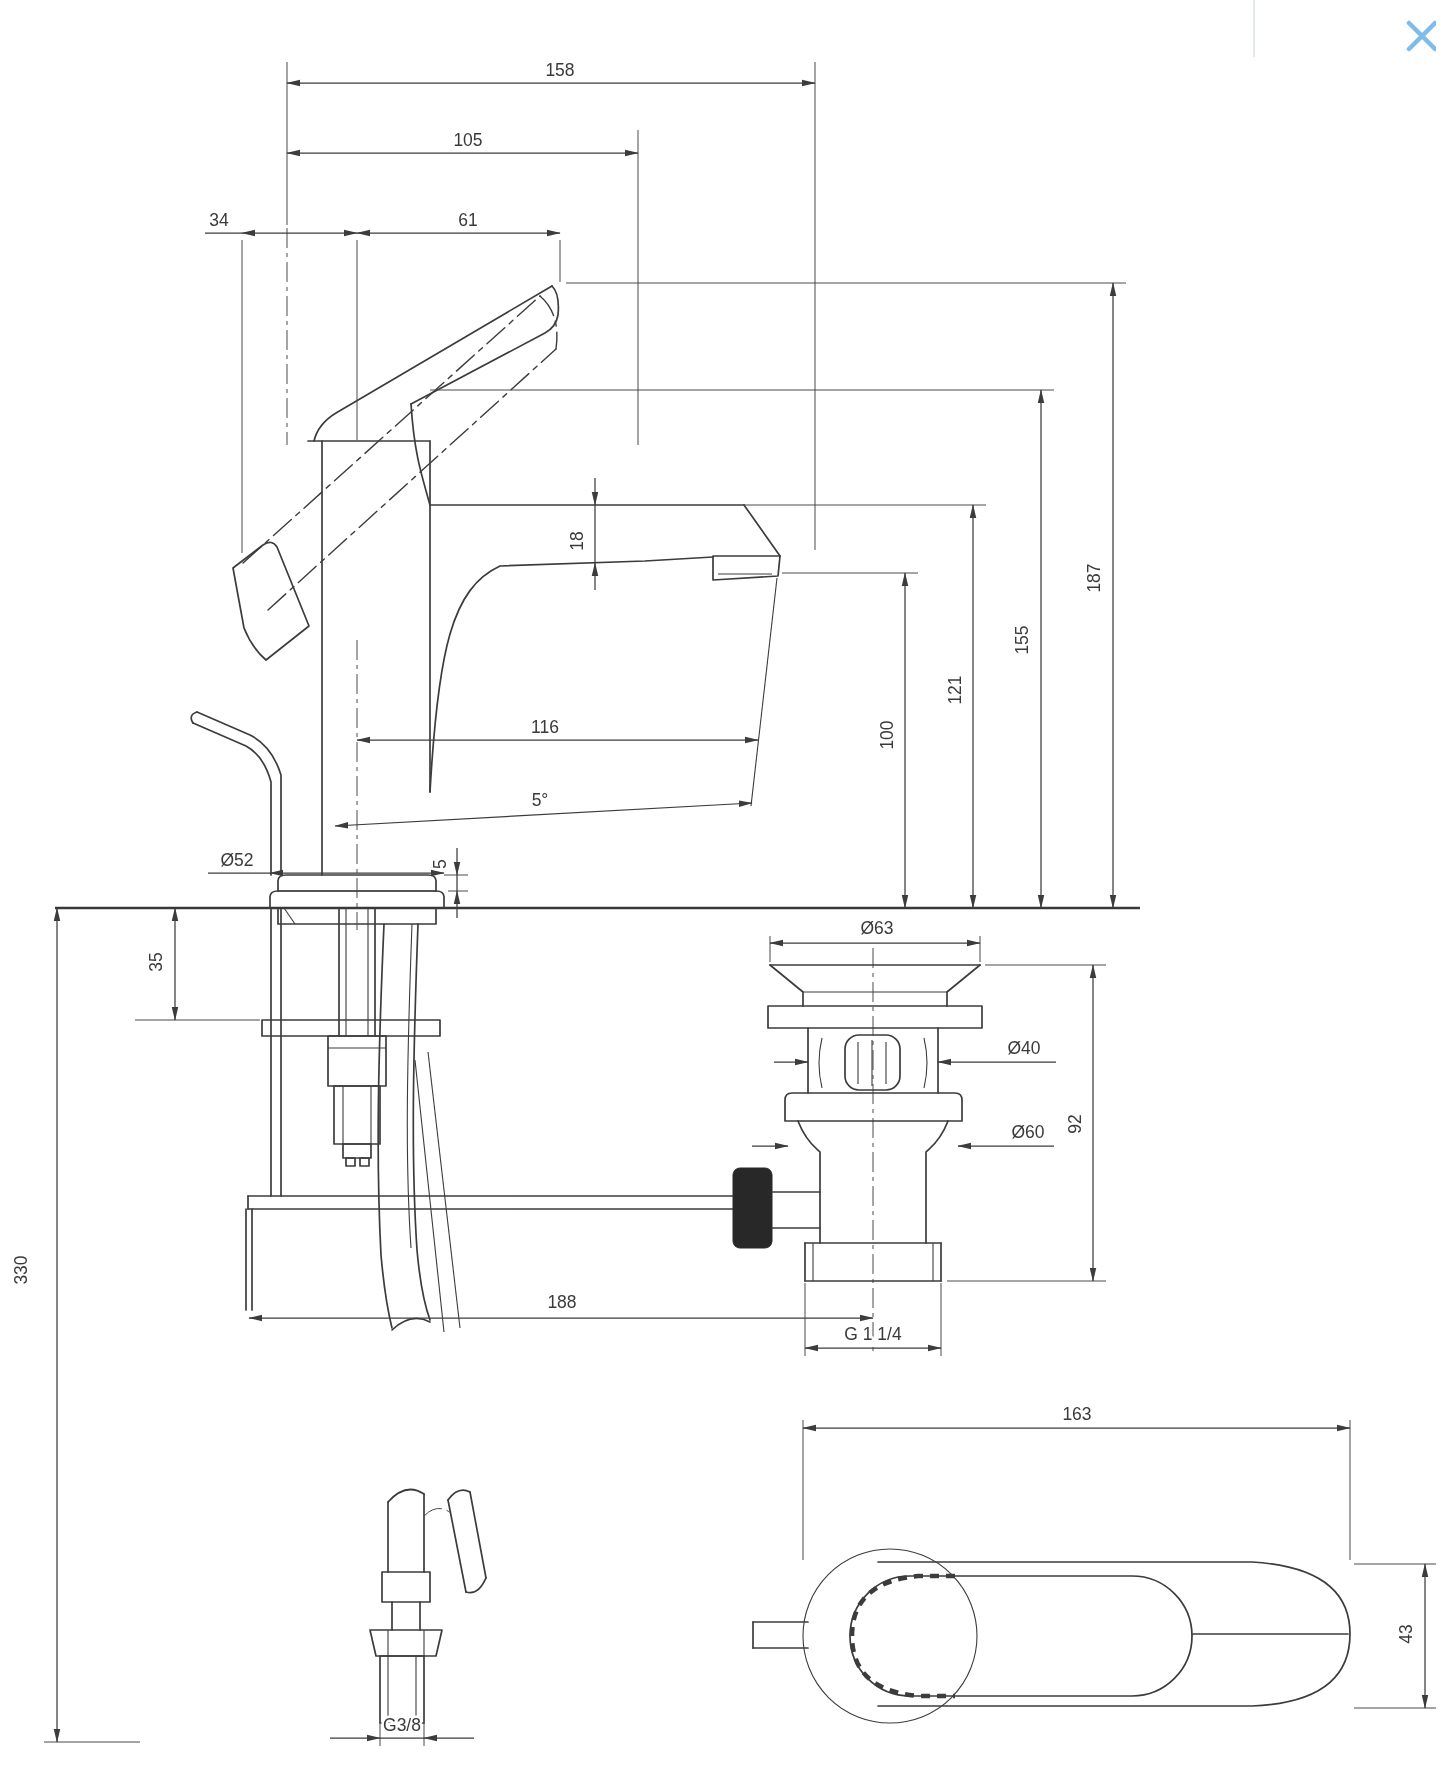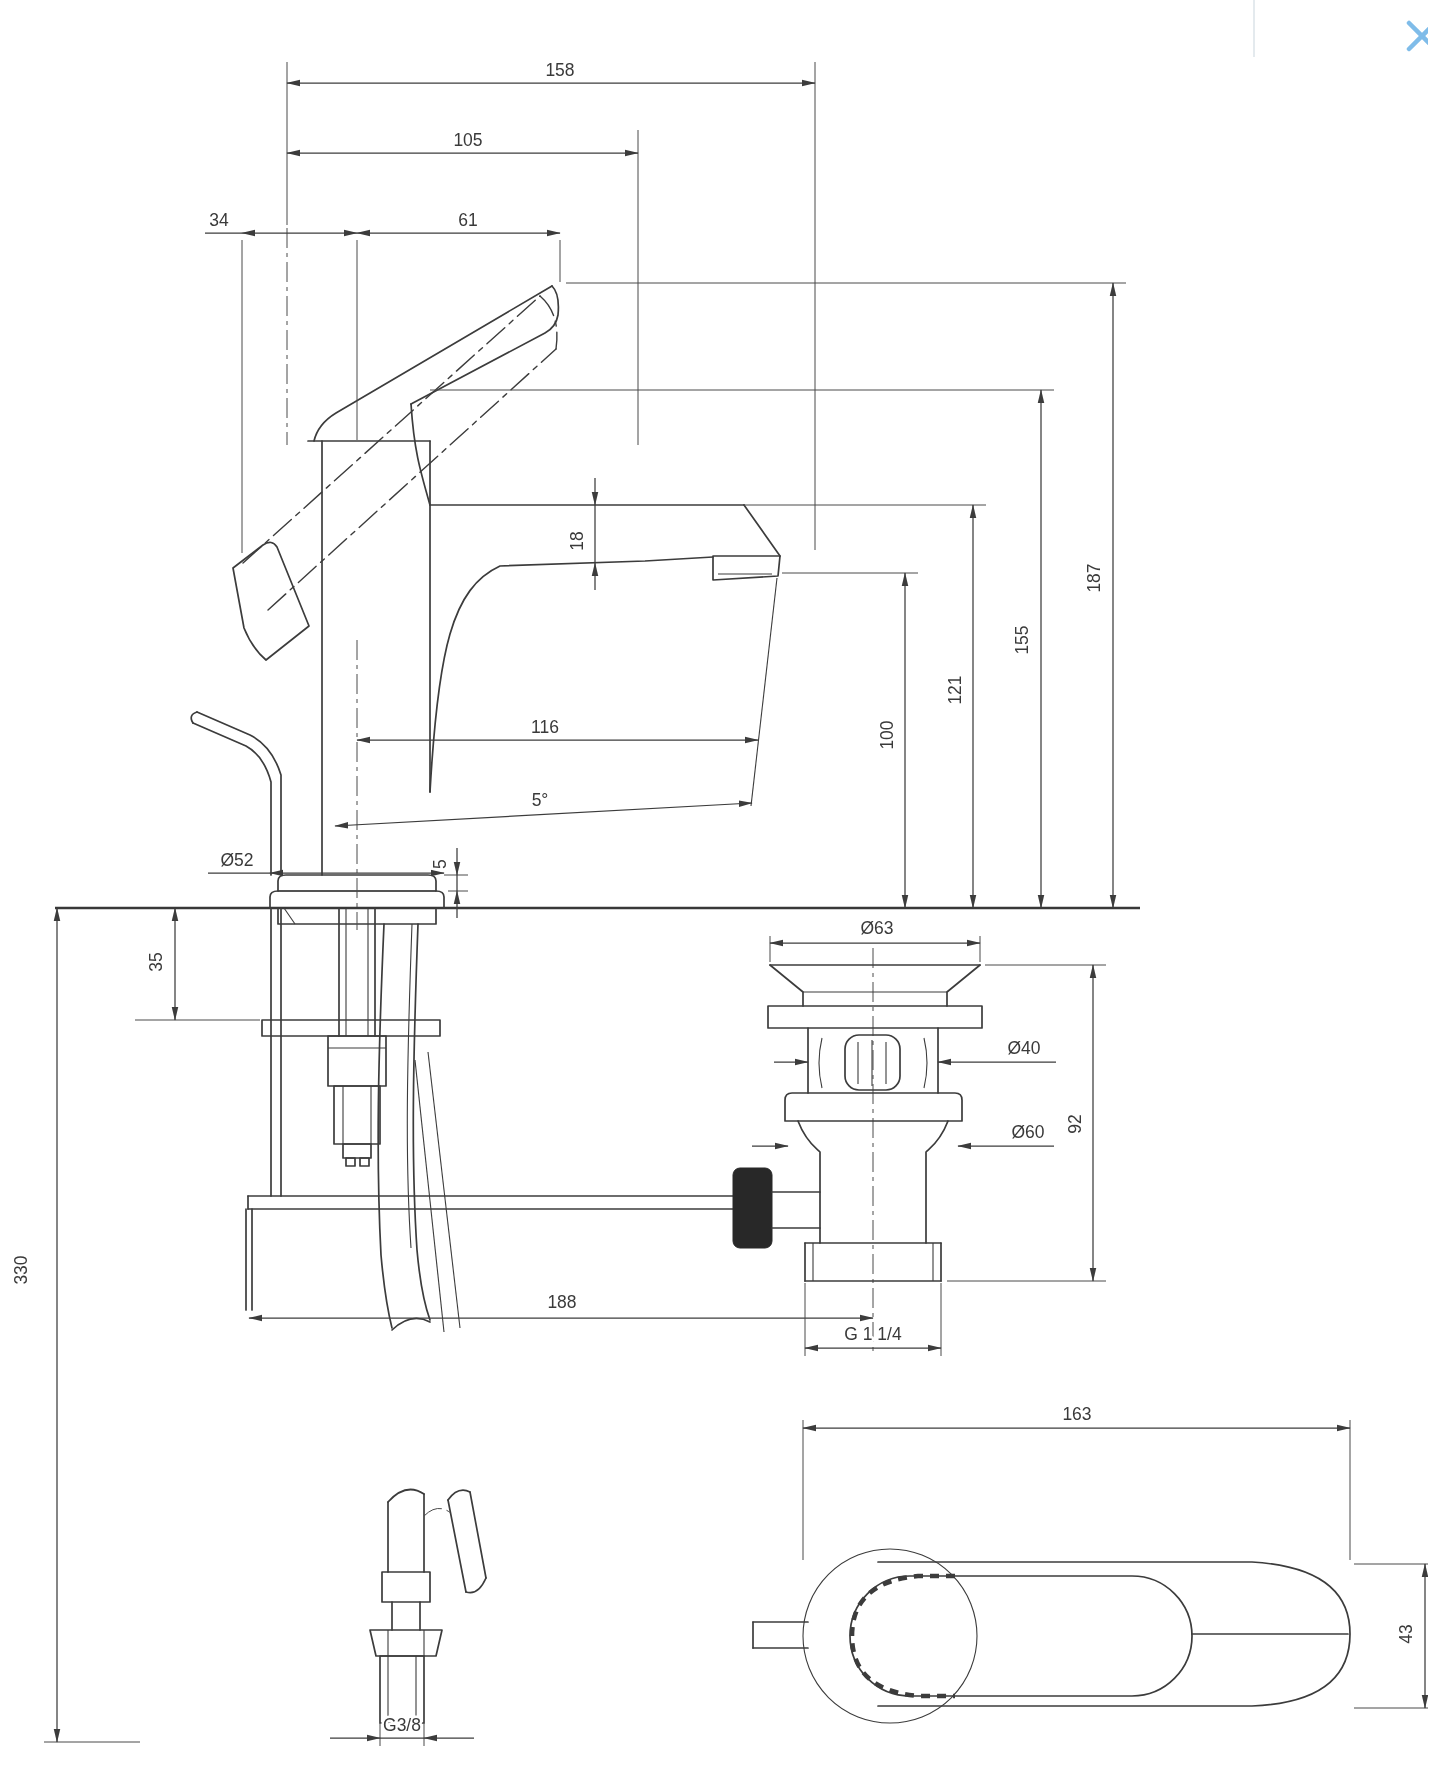--- a/index.html
+++ b/index.html
@@ -1,17 +1,17 @@
 <!DOCTYPE html>
 <html><head>
 <meta charset="utf-8">
 <style>
   html,body { margin:0; padding:0; background:#ffffff; }
   .stage { position:relative; width:1428px; height:1775px; background:#ffffff; overflow:hidden;
-           font-family:"Liberation Sans", sans-serif; }
+           font-family:"Liberation Sans", sans-serif;padding-left:8px; }
   svg { position:absolute; left:0; top:0; }
   .ln   { stroke:#3c3c3c; stroke-width:1.7; fill:none; stroke-linecap:round; stroke-linejoin:round; }
   .lt   { stroke:#3c3c3c; stroke-width:1.1; fill:none; }
   .thick{ stroke:#383838; stroke-width:2.4; fill:none; }
   .dim  { stroke:#3c3c3c; stroke-width:1.25; fill:none; }
   .ext  { stroke:#4a4a4a; stroke-width:1.0; fill:none; }
   .cl   { stroke:#4a4a4a; stroke-width:1.0; fill:none; stroke-dasharray:20 5 4 5; }
   .ghost{ stroke:#3c3c3c; stroke-width:1.4; fill:none; stroke-dasharray:24 6 5 6; stroke-linecap:round; }
   .hatch{ stroke:#3c3c3c; stroke-width:4.6; fill:none; stroke-dasharray:9 7; }
   .dimtext { font-family:"Liberation Sans", sans-serif; font-size:17.5px; fill:#3a3a3a;

